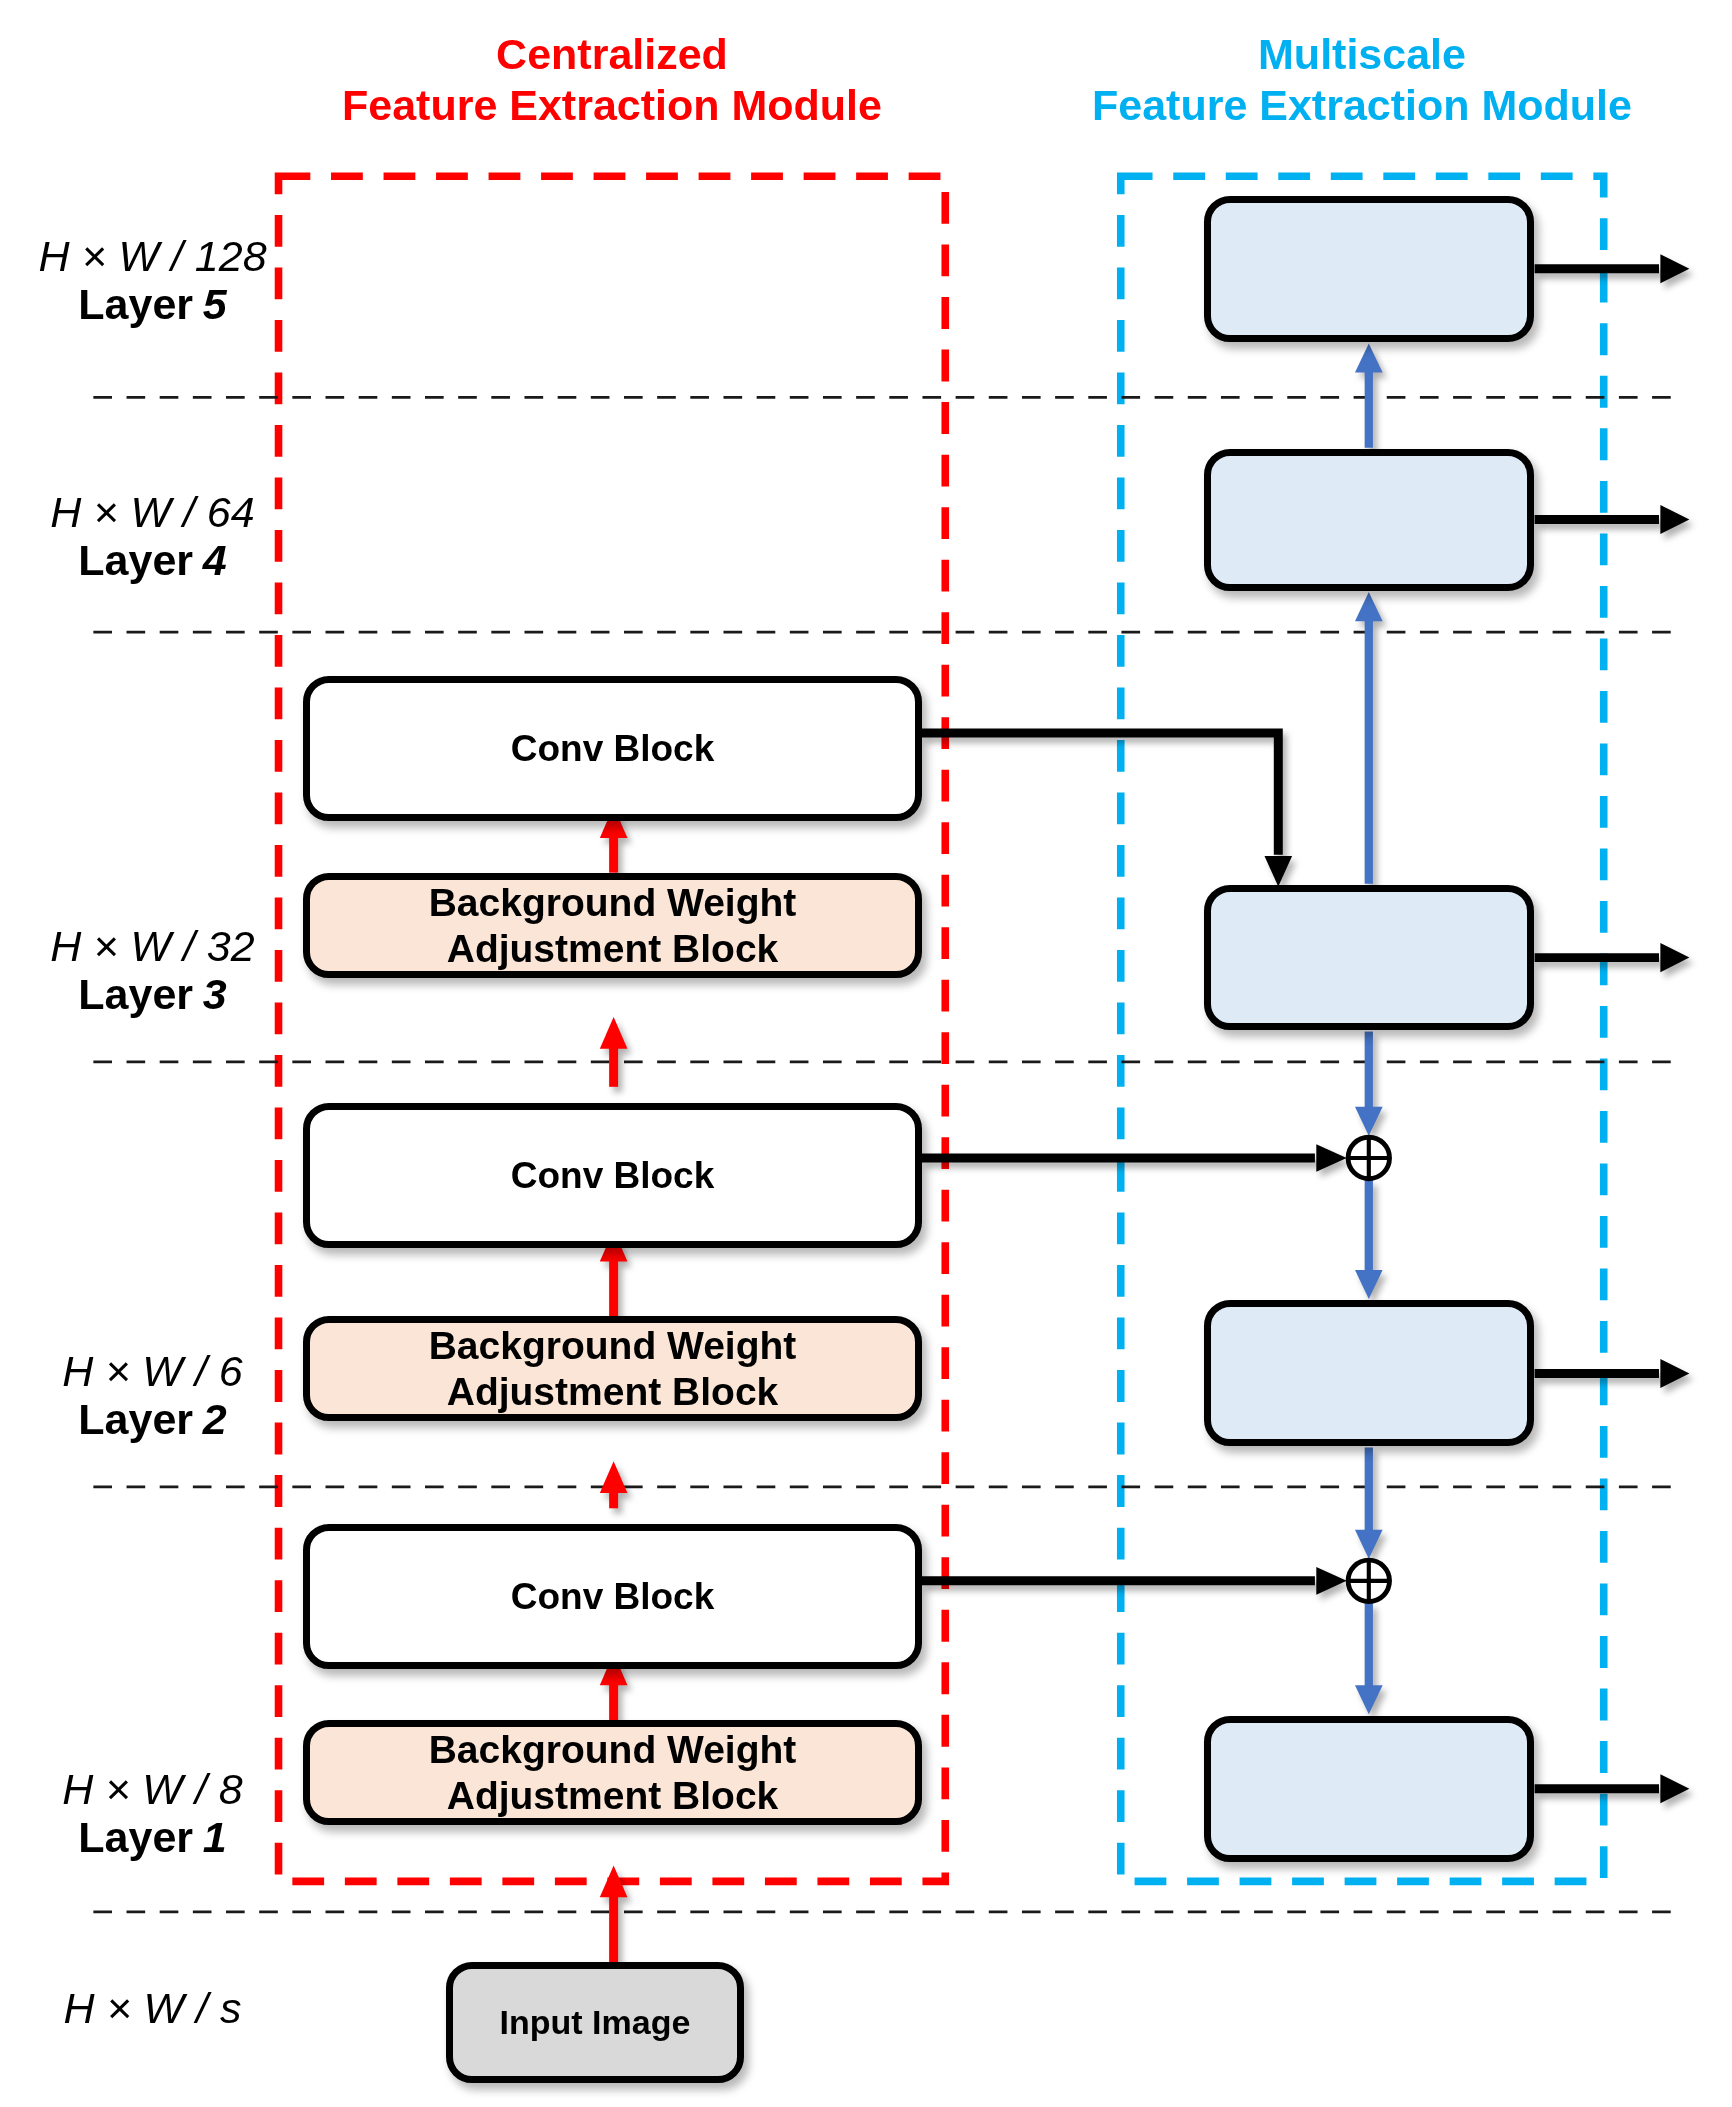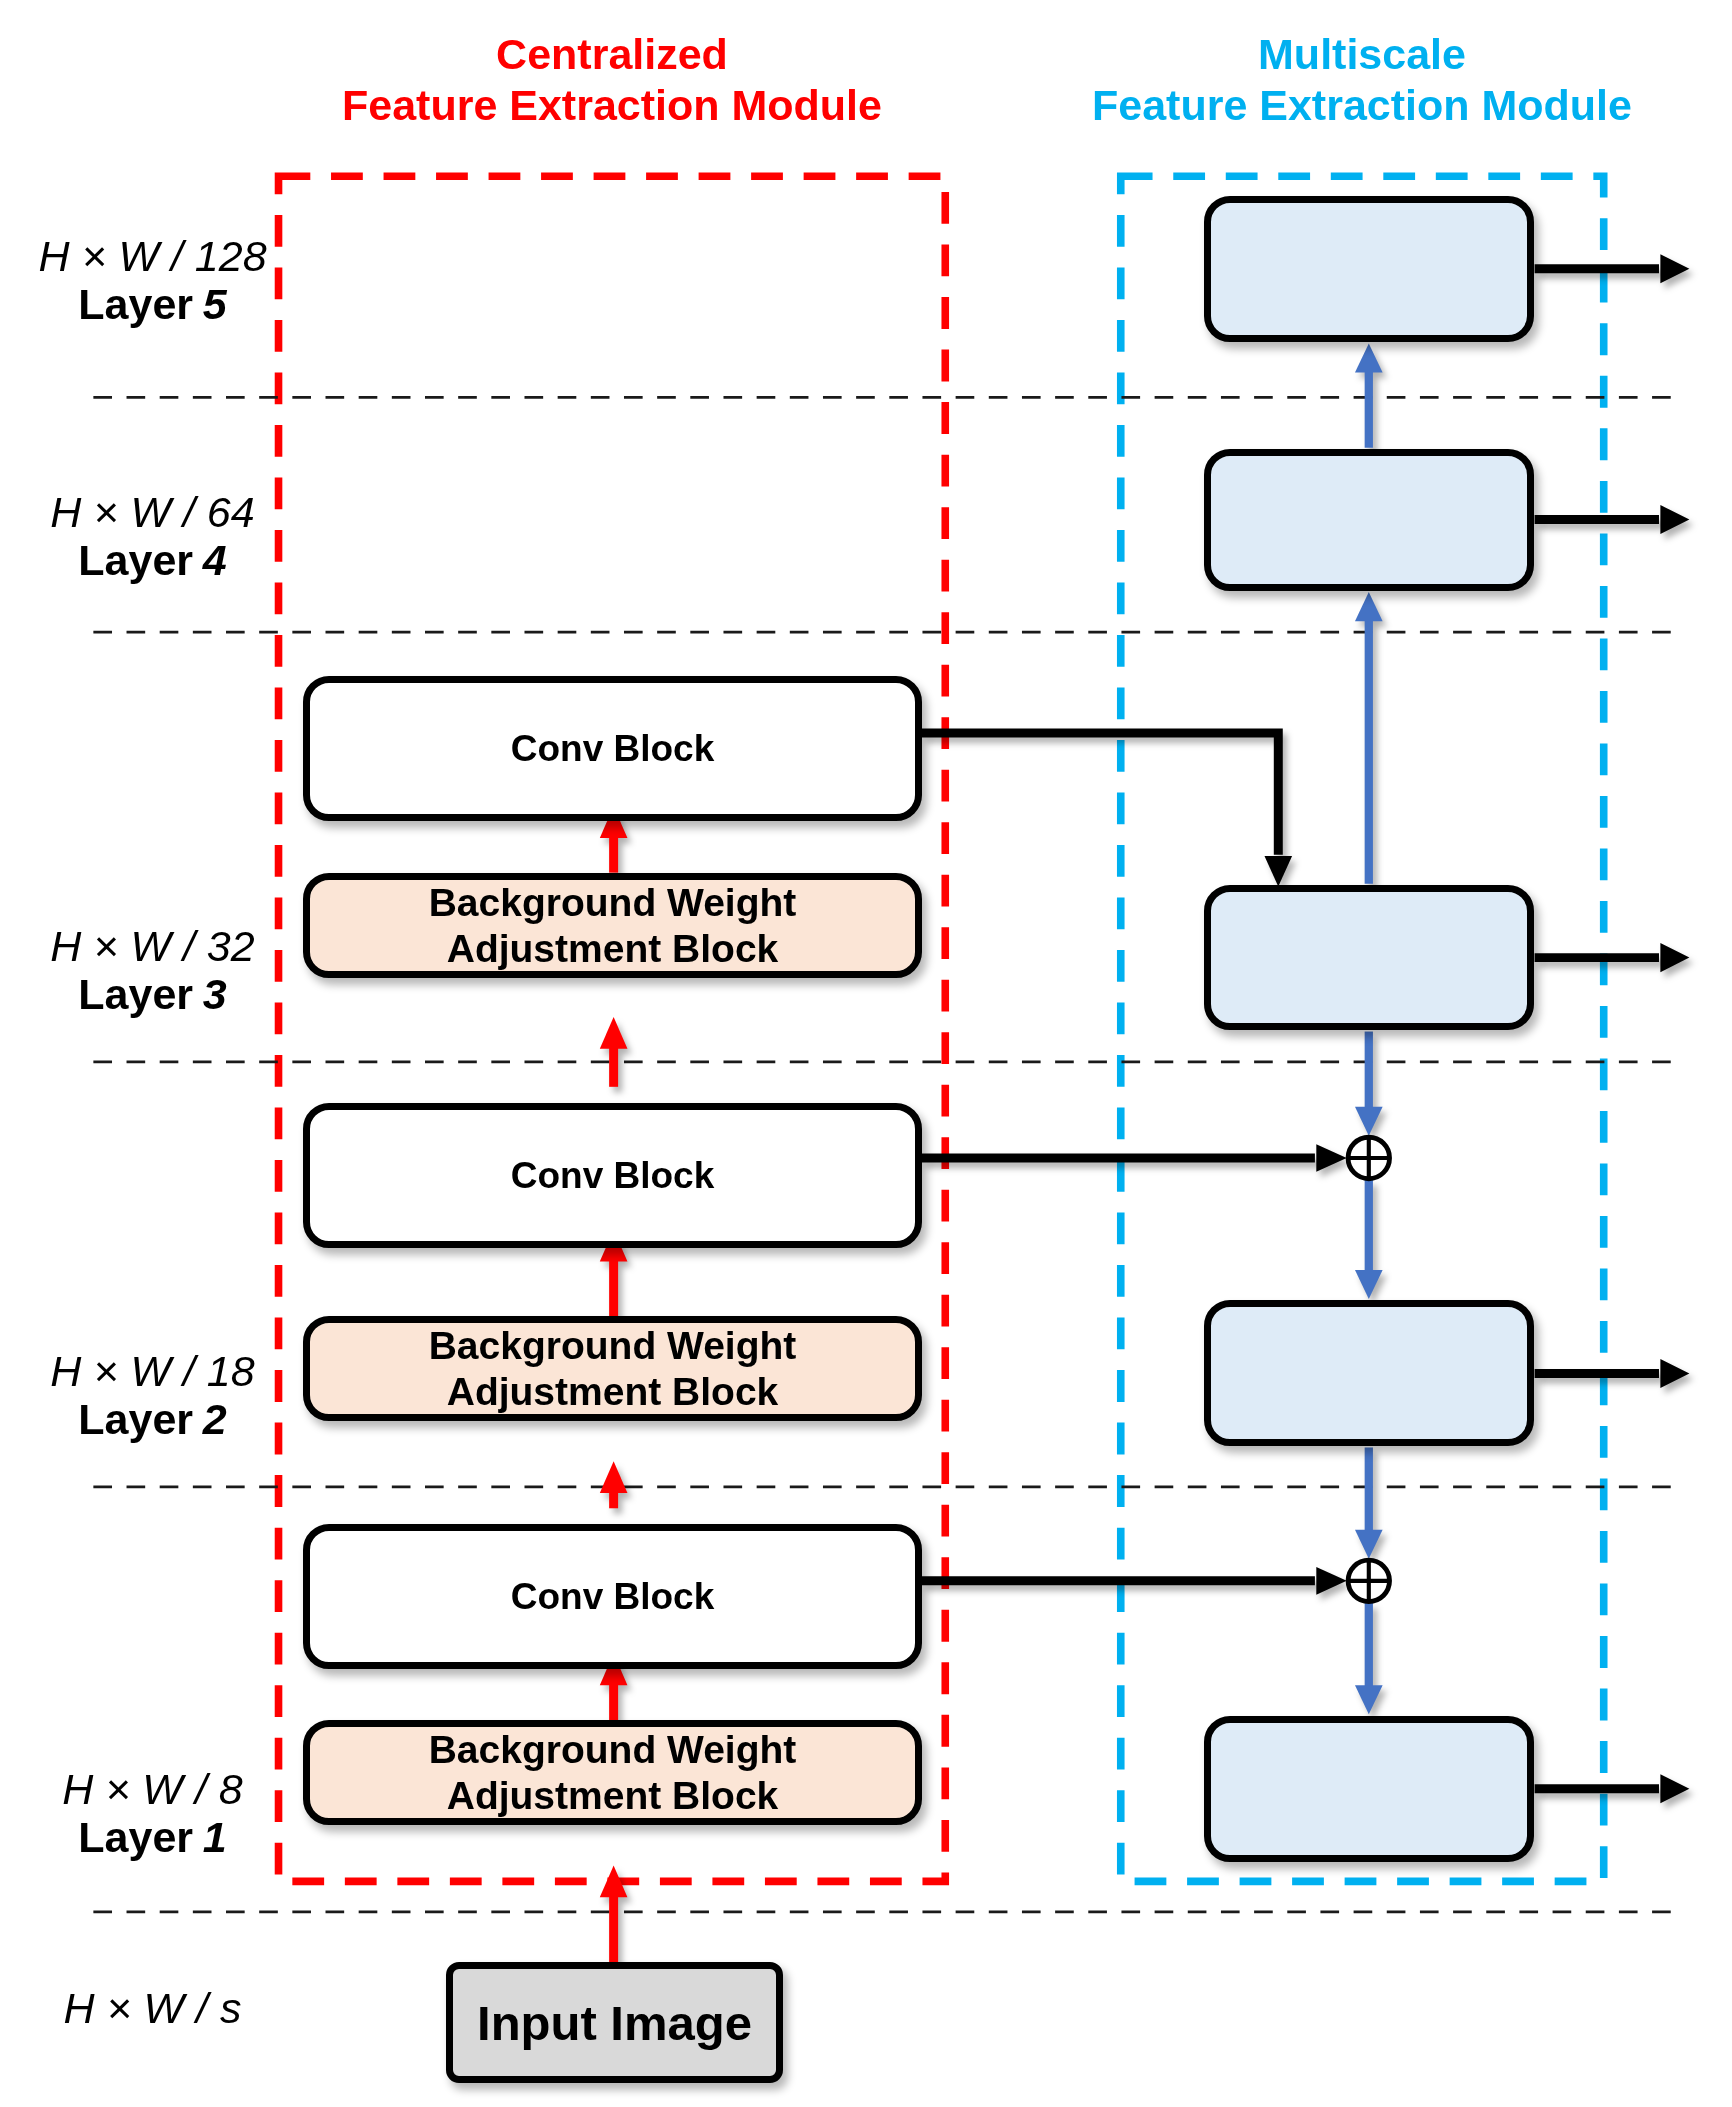--- a/index.html
+++ b/index.html
@@ -36,21 +36,21 @@
   
   .block{
     position:absolute;box-sizing:border-box;border:7px solid #000;border-radius:26px;
     display:flex;flex-direction:column;align-items:center;justify-content:center;
     text-align:center;font-weight:bold;
     box-shadow:4.8px 6.2px 8.3px rgba(0,0,0,0.28);
   }
   .block.conv{left:303px;width:619px;height:145px;background:#fff;font-size:37px;margin-top:16px;}
   .block.bwa{left:303px;width:619px;height:105px;background:var(--bwa-fill);font-size:39px;line-height:46px;}
   .block.blue{left:1204px;width:330px;background:var(--blue-block-fill);}
-  .block.input{left:446px;top:1962px;width:337px;height:121px;background:var(--input-fill);font-size:49px;border-radius:13px;}
+  .block.input{left:446px;top:1962px;width:298px;height:121px;background:var(--input-fill);font-size:34px;}
 
   
   .shaft-red{stroke:var(--red);stroke-width:13;fill:none;}
   .head-red{fill:var(--red);stroke:none;}
   .shaft-blue{stroke:var(--arrow-blue);stroke-width:12;fill:none;}
   .head-blue{fill:var(--arrow-blue);stroke:none;}
   .shaft-black{stroke:#000;stroke-width:13;fill:none;}
   .head-black{fill:#000;stroke:none;}
   .dash-box-red{stroke:var(--red);stroke-width:11;fill:none;stroke-dasharray:46 30;}
   .dash-box-cyan{stroke:var(--cyan);stroke-width:11;fill:none;stroke-dasharray:46 30;}
@@ -186,21 +186,21 @@
   </div>
   <div class="layer-label" style="top:488px">
     <div class="dim">H × W / 64</div>
     <div class="lyr"><span>Layer</span><span class="lnum">4</span></div>
   </div>
   <div class="layer-label" style="top:922px">
     <div class="dim">H × W / 32</div>
     <div class="lyr"><span>Layer</span><span class="lnum">3</span></div>
   </div>
   <div class="layer-label" style="top:1347px">
-    <div class="dim">H × W / 18</div>
+    <div class="dim">H × W / 6</div>
     <div class="lyr"><span>Layer</span><span class="lnum">2</span></div>
   </div>
   <div class="layer-label" style="top:1765px">
     <div class="dim">H × W / 8</div>
     <div class="lyr"><span>Layer</span><span class="lnum">1</span></div>
   </div>
   <div class="scale-label" style="top:1984px">H × W / s</div>
 
   <div class="block conv" style="top:660px">
     <div>Conv Block</div>

